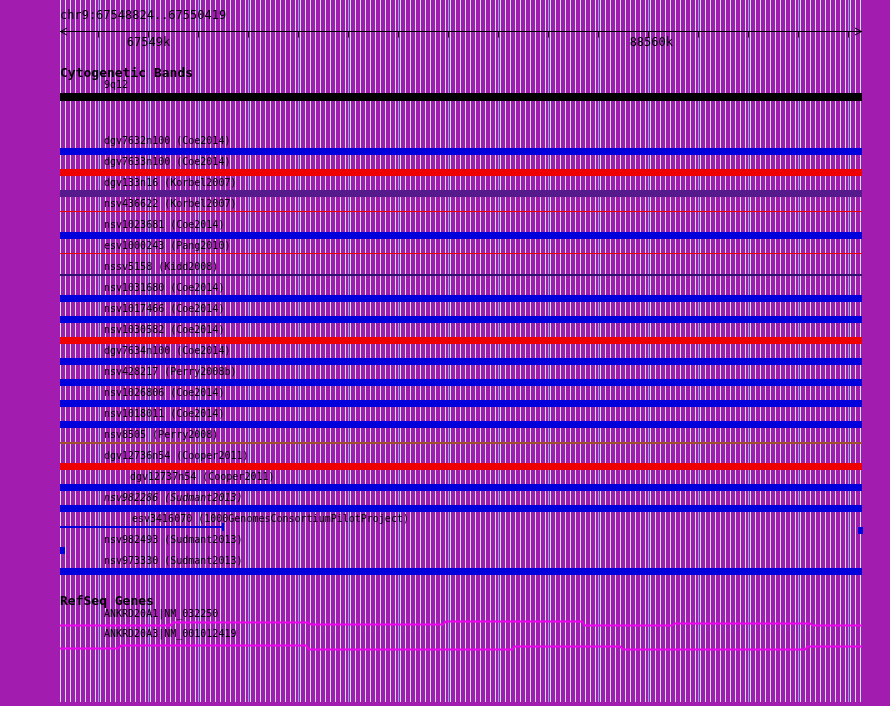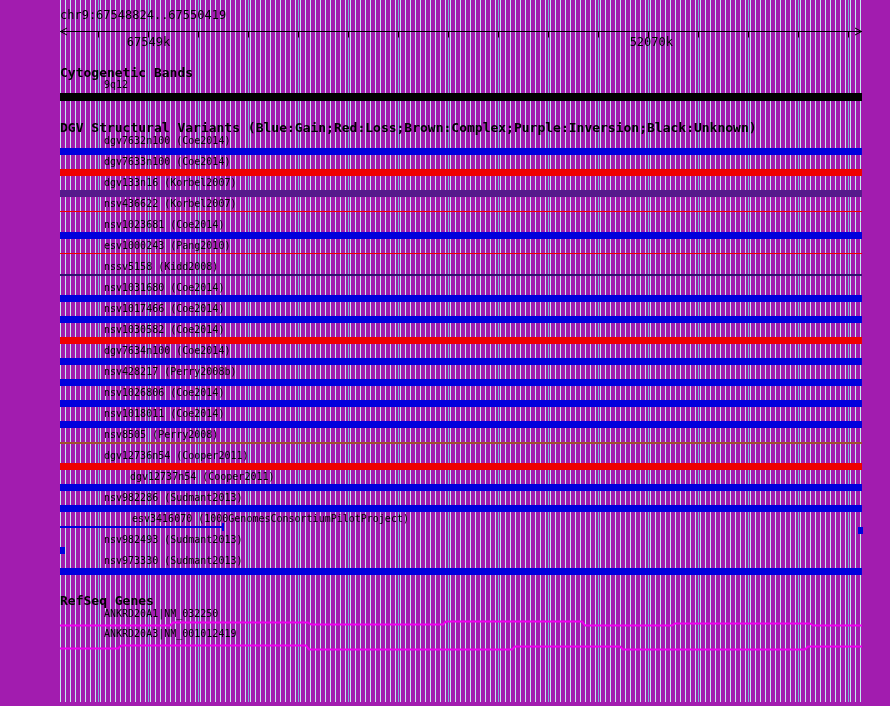--- a/index.html
+++ b/index.html
@@ -58,28 +58,27 @@
       <line x1="548.5" y1="31.5" x2="548.5" y2="37.5" stroke="#000" stroke-width="1"></line>
       <line x1="598.5" y1="31.5" x2="598.5" y2="37.5" stroke="#000" stroke-width="1"></line>
       <line x1="648.5" y1="31.5" x2="648.5" y2="37.5" stroke="#000" stroke-width="1"></line>
       <line x1="698.5" y1="31.5" x2="698.5" y2="37.5" stroke="#000" stroke-width="1"></line>
       <line x1="748.5" y1="31.5" x2="748.5" y2="37.5" stroke="#000" stroke-width="1"></line>
       <line x1="798.5" y1="31.5" x2="798.5" y2="37.5" stroke="#000" stroke-width="1"></line>
       <line x1="848.5" y1="31.5" x2="848.5" y2="37.5" stroke="#000" stroke-width="1"></line>
     </svg>
   <div id="tick-labels">
       <span class="tick-label" style="left: 148.497px;">67549k</span>
-      <span class="tick-label" style="left: 651.318px;">52070k</span>
+      <span class="tick-label" style="left: 651.318px;">88560k</span>
     </div>
 
   <div class="track-title" style="top:66px">Cytogenetic Bands</div>
   <div class="flabel" style="left:60px;top:79px">9q12</div>
   <div class="shape" id="cyto-bar" style="left: 60px; top: 93px; width: 802px; height: 8px; background: rgb(0, 0, 0);"></div>
 
-  <div class="track-title" style="top:121px">DGV Structural Variants (Blue:Gain;Red:Loss;Brown:Complex;Purple:Inversion;Black:Unknown)</div>
   <div id="dgv-rows">
       <div>
         <span class="flabel" style="left: 60px; top: 135px;">dgv7632n100 (Coe2014)</span>
         <div class="shape" style="left: 60px; top: 148px; width: 802px; height: 7px; background: rgb(0, 0, 221);"></div>
       </div>
       <div>
         <span class="flabel" style="left: 60px; top: 156px;">dgv7633n100 (Coe2014)</span>
         <div class="shape" style="left: 60px; top: 169px; width: 802px; height: 7px; background: rgb(238, 0, 0);"></div>
       </div>
       <div>
@@ -136,21 +135,21 @@
       </div>
       <div>
         <span class="flabel" style="left: 60px; top: 450px;">dgv12736n54 (Cooper2011)</span>
         <div class="shape" style="left: 60px; top: 463px; width: 802px; height: 7px; background: rgb(238, 0, 0);"></div>
       </div>
       <div>
         <span class="flabel" style="left: 60px; top: 471px; padding-left: 26px;">dgv12737n54 (Cooper2011)</span>
         <div class="shape" style="left: 60px; top: 484px; width: 802px; height: 7px; background: rgb(0, 0, 221);"></div>
       </div>
       <div>
-        <span class="flabel" style="left: 60px; top: 492px;">nsv982286 (Sudmant2013)</span>
+        <span class="flabel" style="left: 60px; top: 492px; font-style: italic;">nsv982286 (Sudmant2013)</span>
         <div class="shape" style="left: 60px; top: 505px; width: 802px; height: 7px; background: rgb(0, 0, 221);"></div>
       </div>
       <div>
         <span class="flabel" style="left: 60px; top: 513px; padding-left: 28px;">esv3416070 (1000GenomesConsortiumPilotProject)</span>
         <div class="shape" style="left: 60px; top: 526px; width: 164px; height: 2px; background: rgb(0, 0, 221);"></div>
         <div class="shape" style="left: 222px; top: 523px; width: 2px; height: 8px; background: rgb(0, 0, 221);"></div>
       </div>
       <div>
         <span class="flabel" style="left: 60px; top: 534px;">nsv982493 (Sudmant2013)</span>
         <div class="shape" style="left: 60px; top: 547px; width: 5px; height: 7px; background: rgb(0, 0, 221);"></div>

